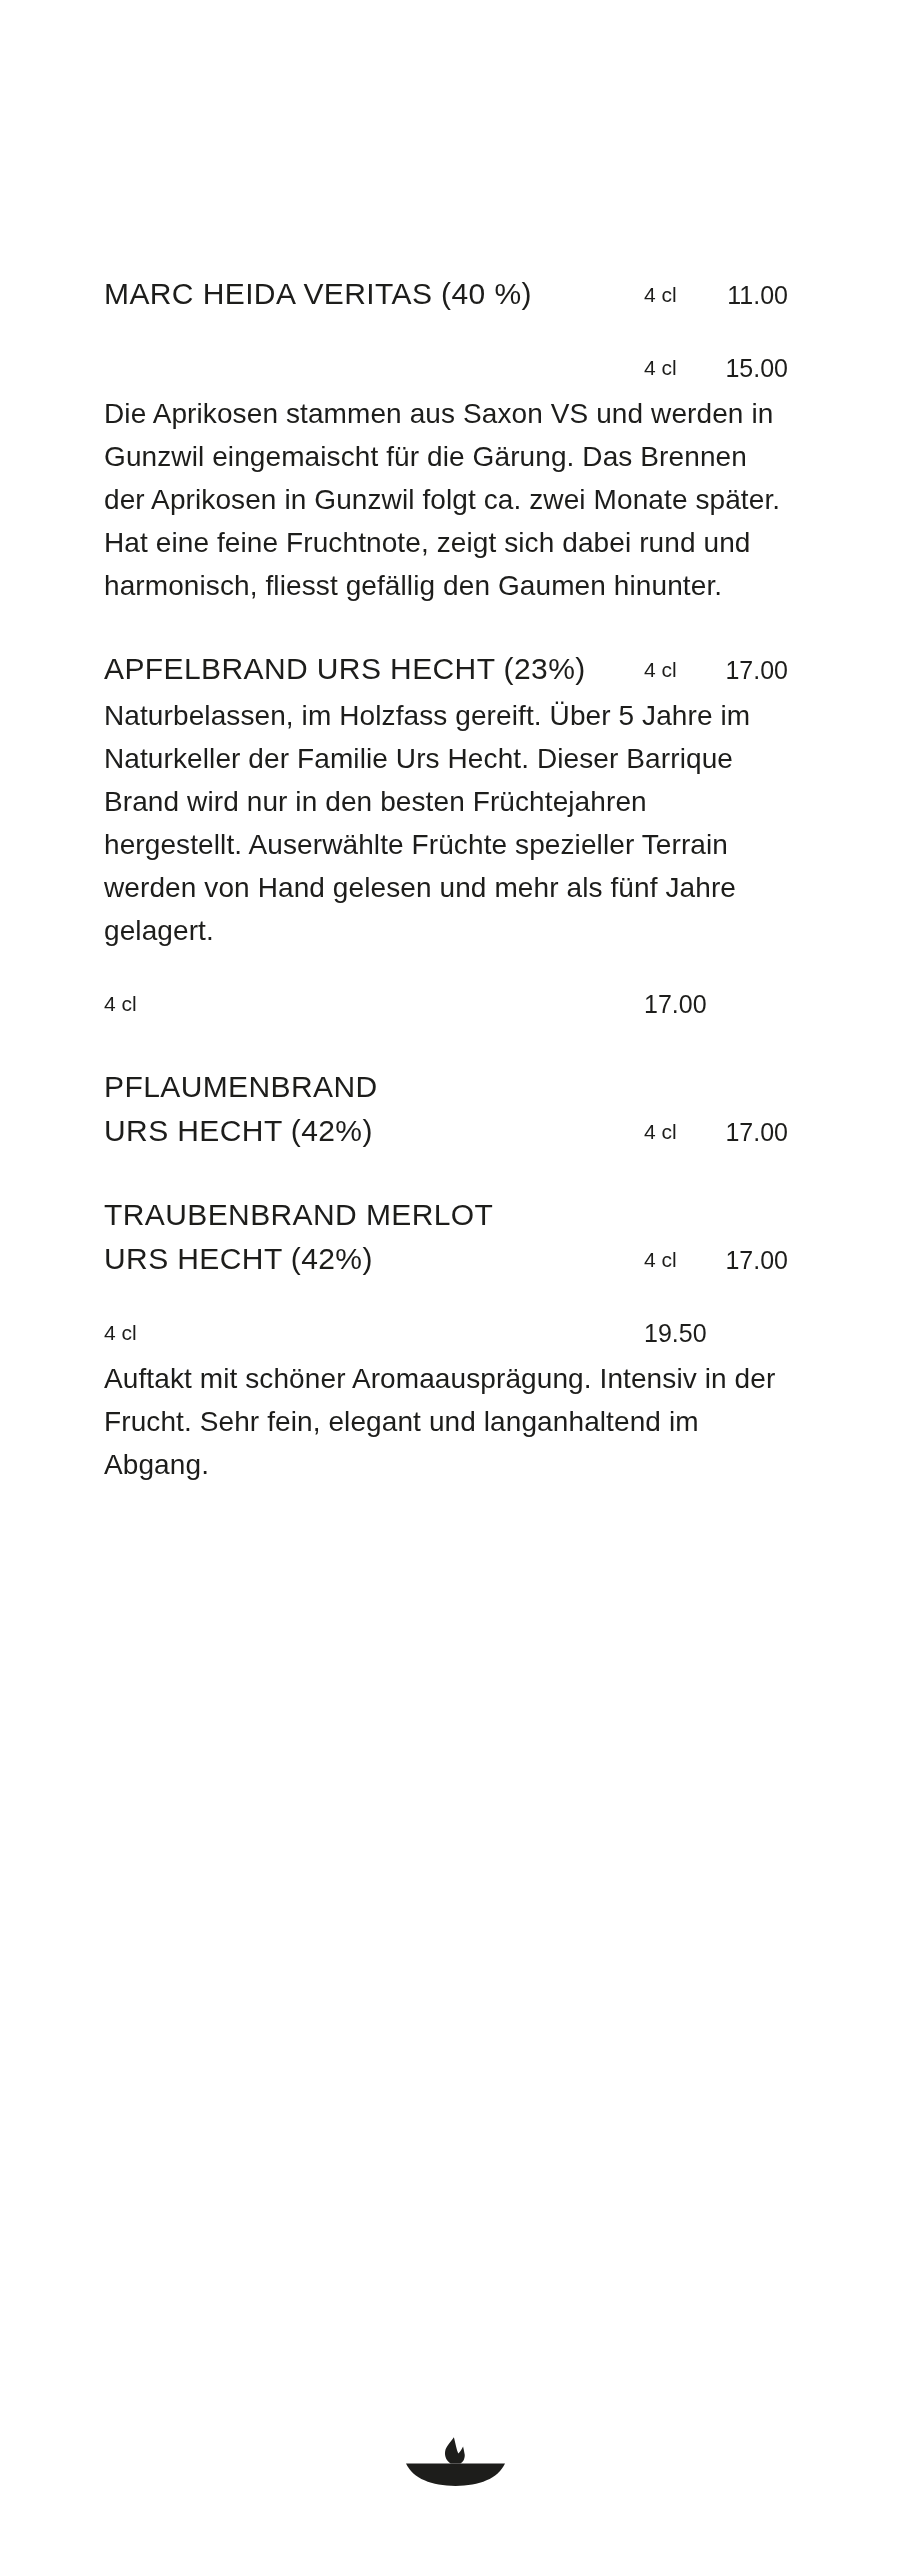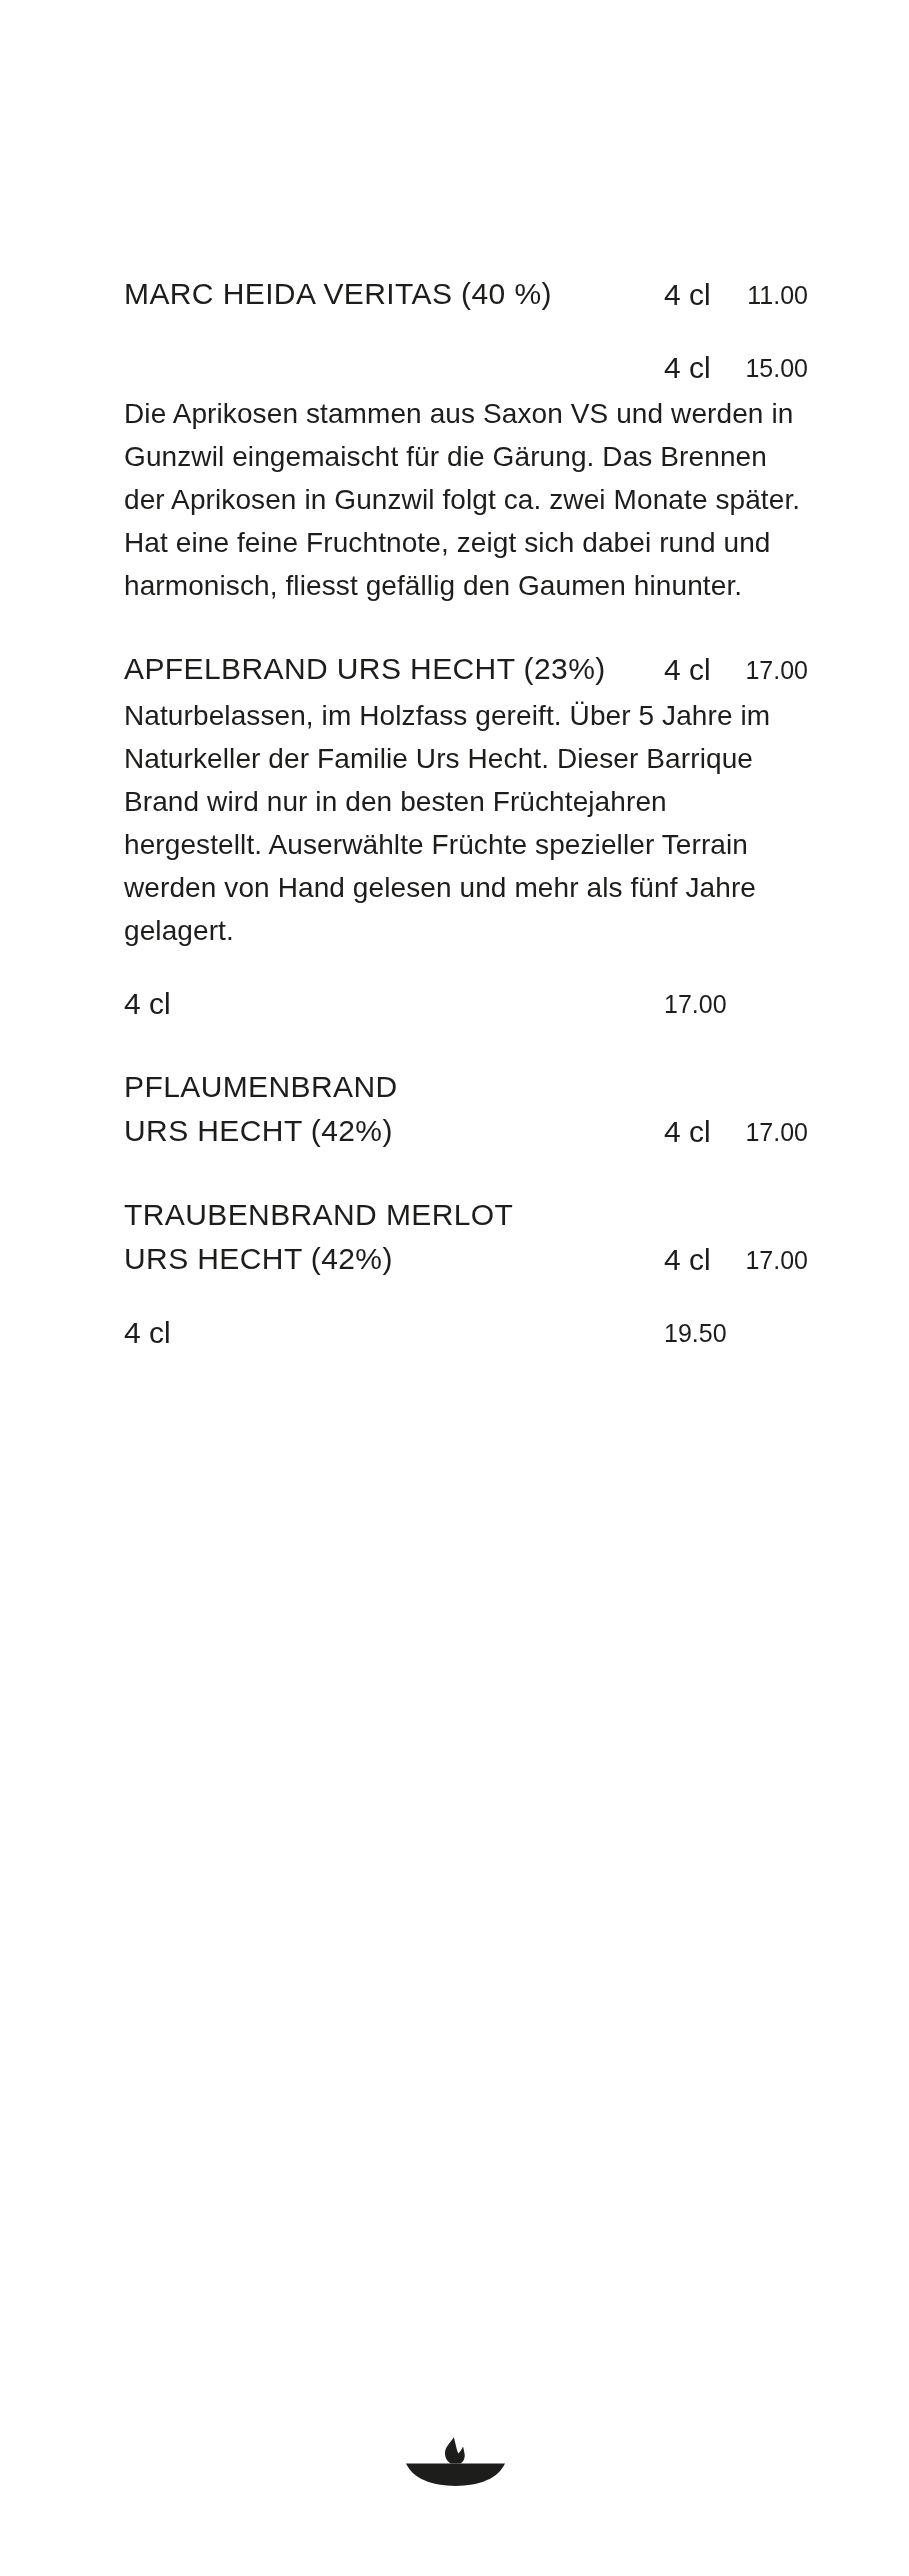--- a/index.html
+++ b/index.html
@@ -11,41 +11,41 @@
     position: relative;
     width: 910px;
     height: 2576px;
     background: #ffffff;
     color: #1d1d1b;
     font-family: "Liberation Sans", sans-serif;
     overflow: hidden;
   }
   .content {
     position: absolute;
-    left: 124px;
+    left: 104px;
     top: 272px;
     width: 684px;
   }
   .item { margin-bottom: 40px; }
   .row {
     display: grid;
     grid-template-columns: 1fr 50px 94px;
     align-items: end;
   }
   .name {
     margin: 0;
     font-size: 30px;
     line-height: 44px;
     font-weight: 400;
     letter-spacing: 0.4px;
     white-space: nowrap;
   }
   .name .line { display: block; }
   .serving {
-    font-size: 30px;
+    font-size: 21px;
     line-height: 24px;
     padding-bottom: 8.8px;
     white-space: nowrap;
   }
   .price {
     font-size: 25px;
     line-height: 24px;
     padding-bottom: 8.8px;
     text-align: right;
     white-space: nowrap;
@@ -130,20 +130,21 @@
         <div class="serving">4 cl</div>
         <div class="price">17.00</div>
       </div>
     </section>
 
     <section class="item">
       <div class="row">
         <div class="serving">4 cl</div>
         <div class="price">19.50</div>
       </div>
+      <p class="desc">Auftakt mit schöner Aromaausprägung. Intensiv in der Frucht. Sehr fein, elegant und langanhaltend im Abgang.</p>
     </section>
 
   </div>
 
   <div class="logo">
     <svg width="99" height="50" viewBox="0 0 124 62" xmlns="http://www.w3.org/2000/svg" aria-hidden="true">
       <g fill="#1d1d1b">
         <path transform="translate(47,0)" d="M13 0
                  C 9 6 3 11 2 18
                  C 1 24 4 30 9 33

